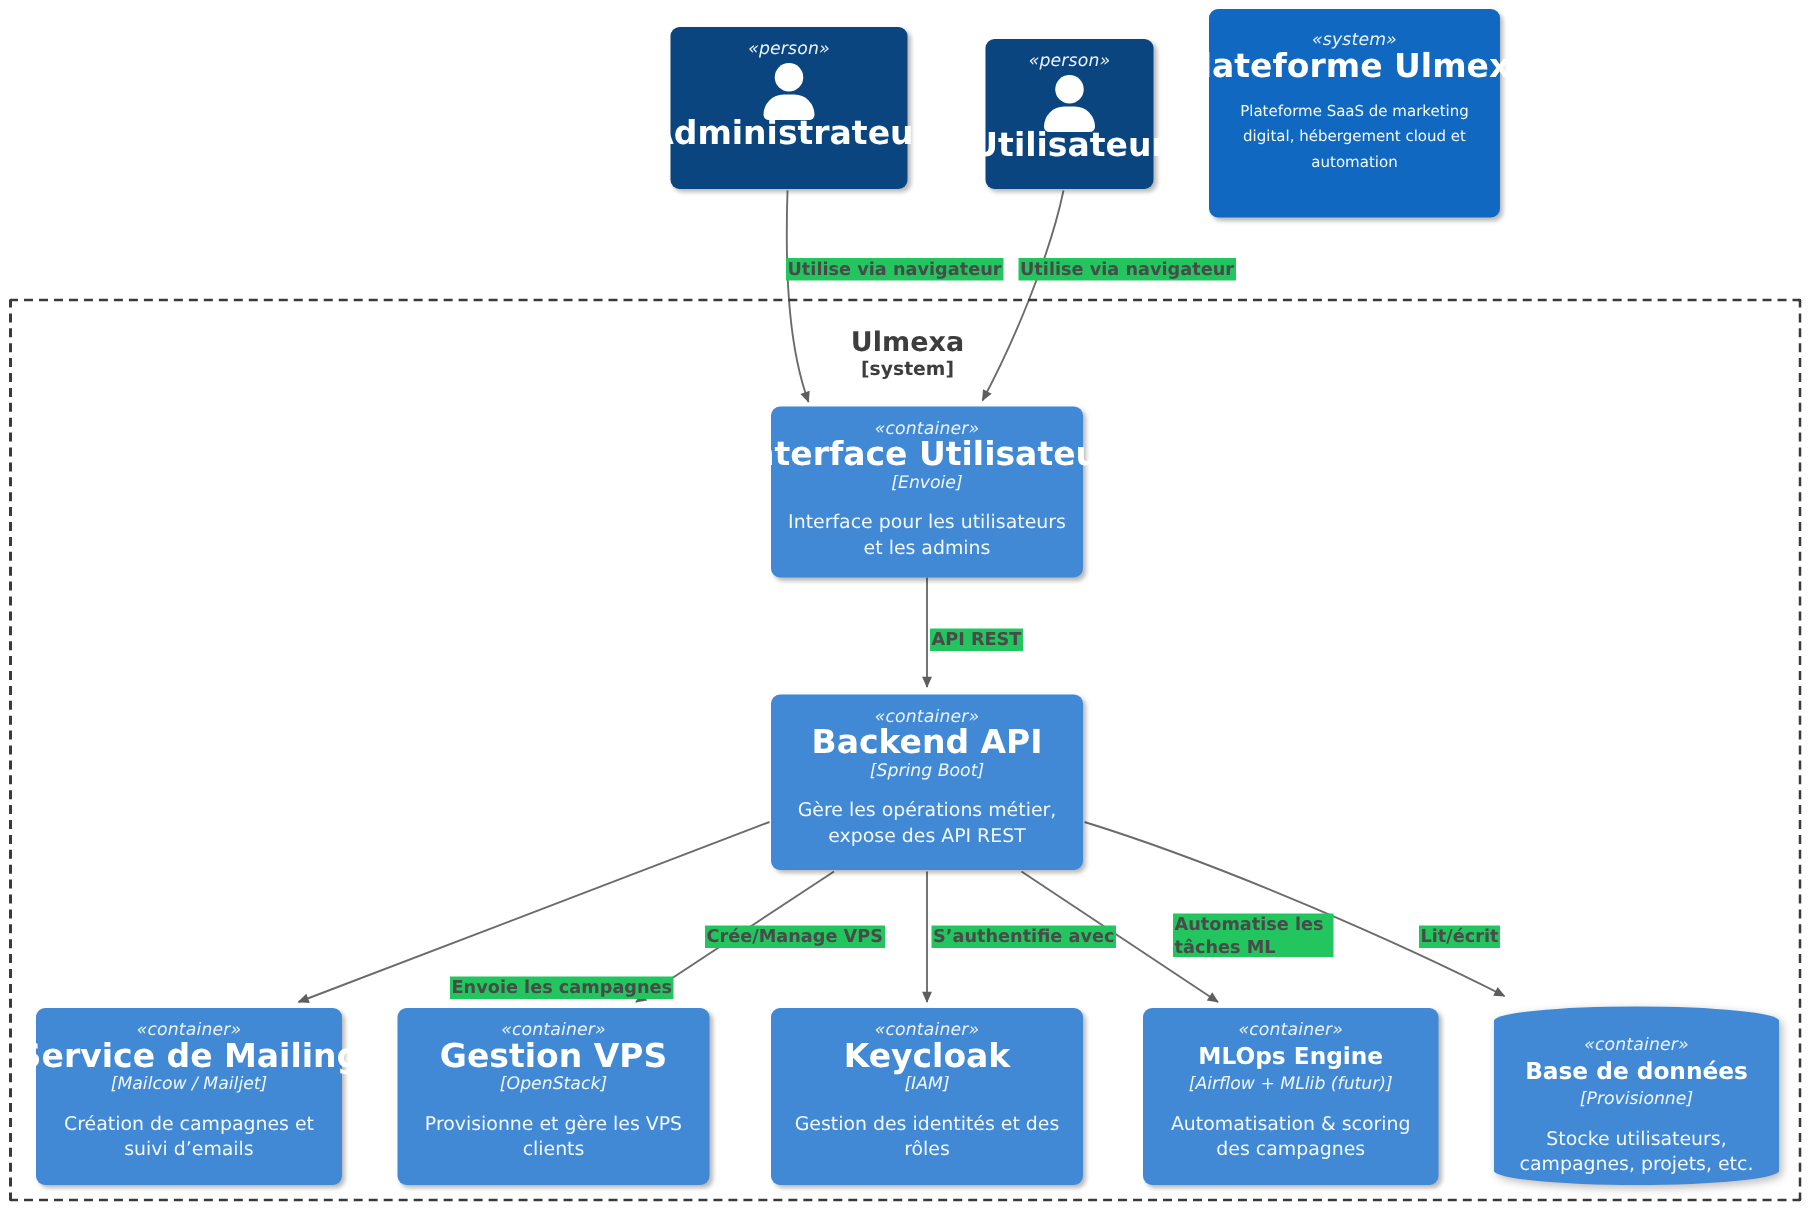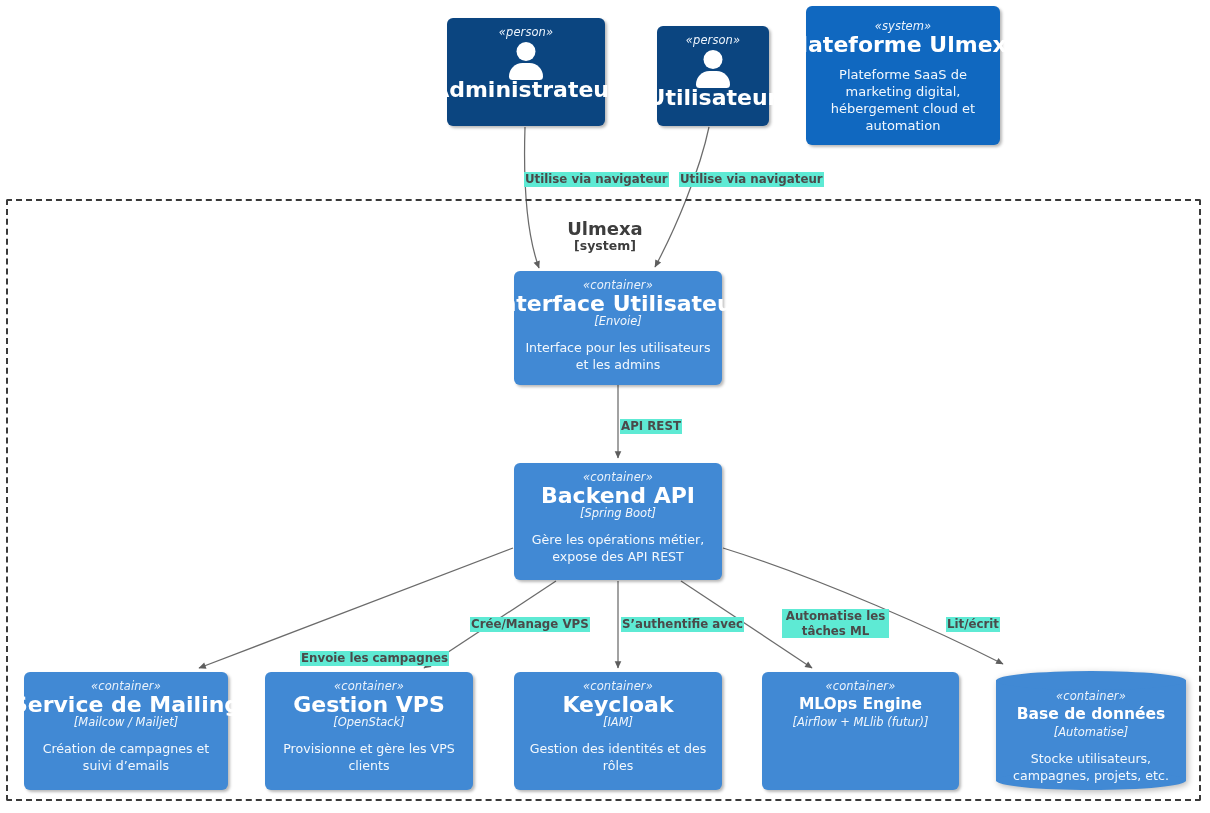--- a/index.html
+++ b/index.html
@@ -47,21 +47,21 @@
     font-size:11.5px;
     line-height:15px;
     color:#f0f6fc;
   }
   .desc{
     font-size:12.6px;
     line-height:16.5px;
     color:#f3f8fd;
     margin-top:11px;
   }
-  .desc.sys{font-size:13px;line-height:17px;}
+  .desc.sys{font-size:10px;line-height:17px;}
 
   
   .avatar{
     position:relative;
     width:46px;height:36px;
     margin:2px 0 1px 0;
   }
   .avatar .head{
     position:absolute;left:50%;top:0;transform:translateX(-50%);
     width:19px;height:19px;border-radius:50%;background:#fff;
@@ -117,22 +117,22 @@
   #boundary-label .bl-type{font-size:12.5px;line-height:16px;}
 
   
   .elabel{
     position:absolute;
     color:#4a4a4a;
     font-weight:bold;
     font-size:11.8px;
     line-height:14.5px;
     white-space:pre-line;
-    text-align:center;
-    background:#5eead4;
+    text-align:left;
+    background:#22c55e;
     padding:0 1px;
   }
 </style>
 </head>
 <body>
 
 <div id="stage">
 
   <svg id="wires" viewBox="0 0 1210 813" width="1210" height="813">
     <defs>
@@ -222,30 +222,31 @@
     <div class="stereo">«container»</div>
     <div class="nm">Keycloak</div>
     <div class="tech">[IAM]</div>
     <div class="desc">Gestion des identités et des rôles</div>
   </div>
 
   <div class="node container-node" style="left:762px;top:672px;width:197px;height:118px;">
     <div class="stereo">«container»</div>
     <div class="nm small">MLOps Engine</div>
     <div class="tech">[Airflow + MLlib (futur)]</div>
+    <div class="desc">Automatisation &amp; scoring des campagnes</div>
   </div>
 
   <div class="cyl" style="left:996px;top:671px;width:190px;height:119px;">
     <div class="cyl-body"></div>
     <div class="cyl-bot"></div>
     <div class="cyl-top"></div>
     <div class="cyl-txt">
       <div class="stereo">«container»</div>
       <div class="nm small">Base de données</div>
-      <div class="tech">[Automatise]</div>
+      <div class="tech">[Provisionne]</div>
       <div class="desc">Stocke utilisateurs, campagnes, projets, etc.</div>
     </div>
   </div>
 
   <div class="elabel" style="left:524px;top:172px;">Utilise via navigateur</div>
   <div class="elabel" style="left:679px;top:172px;">Utilise via navigateur</div>
   <div class="elabel" style="left:620px;top:419px;">API REST</div>
   <div class="elabel" style="left:300px;top:651px;">Envoie les campagnes</div>
   <div class="elabel" style="left:470px;top:617px;">Crée/Manage VPS</div>
   <div class="elabel" style="left:621px;top:617px;">S’authentifie avec</div>

